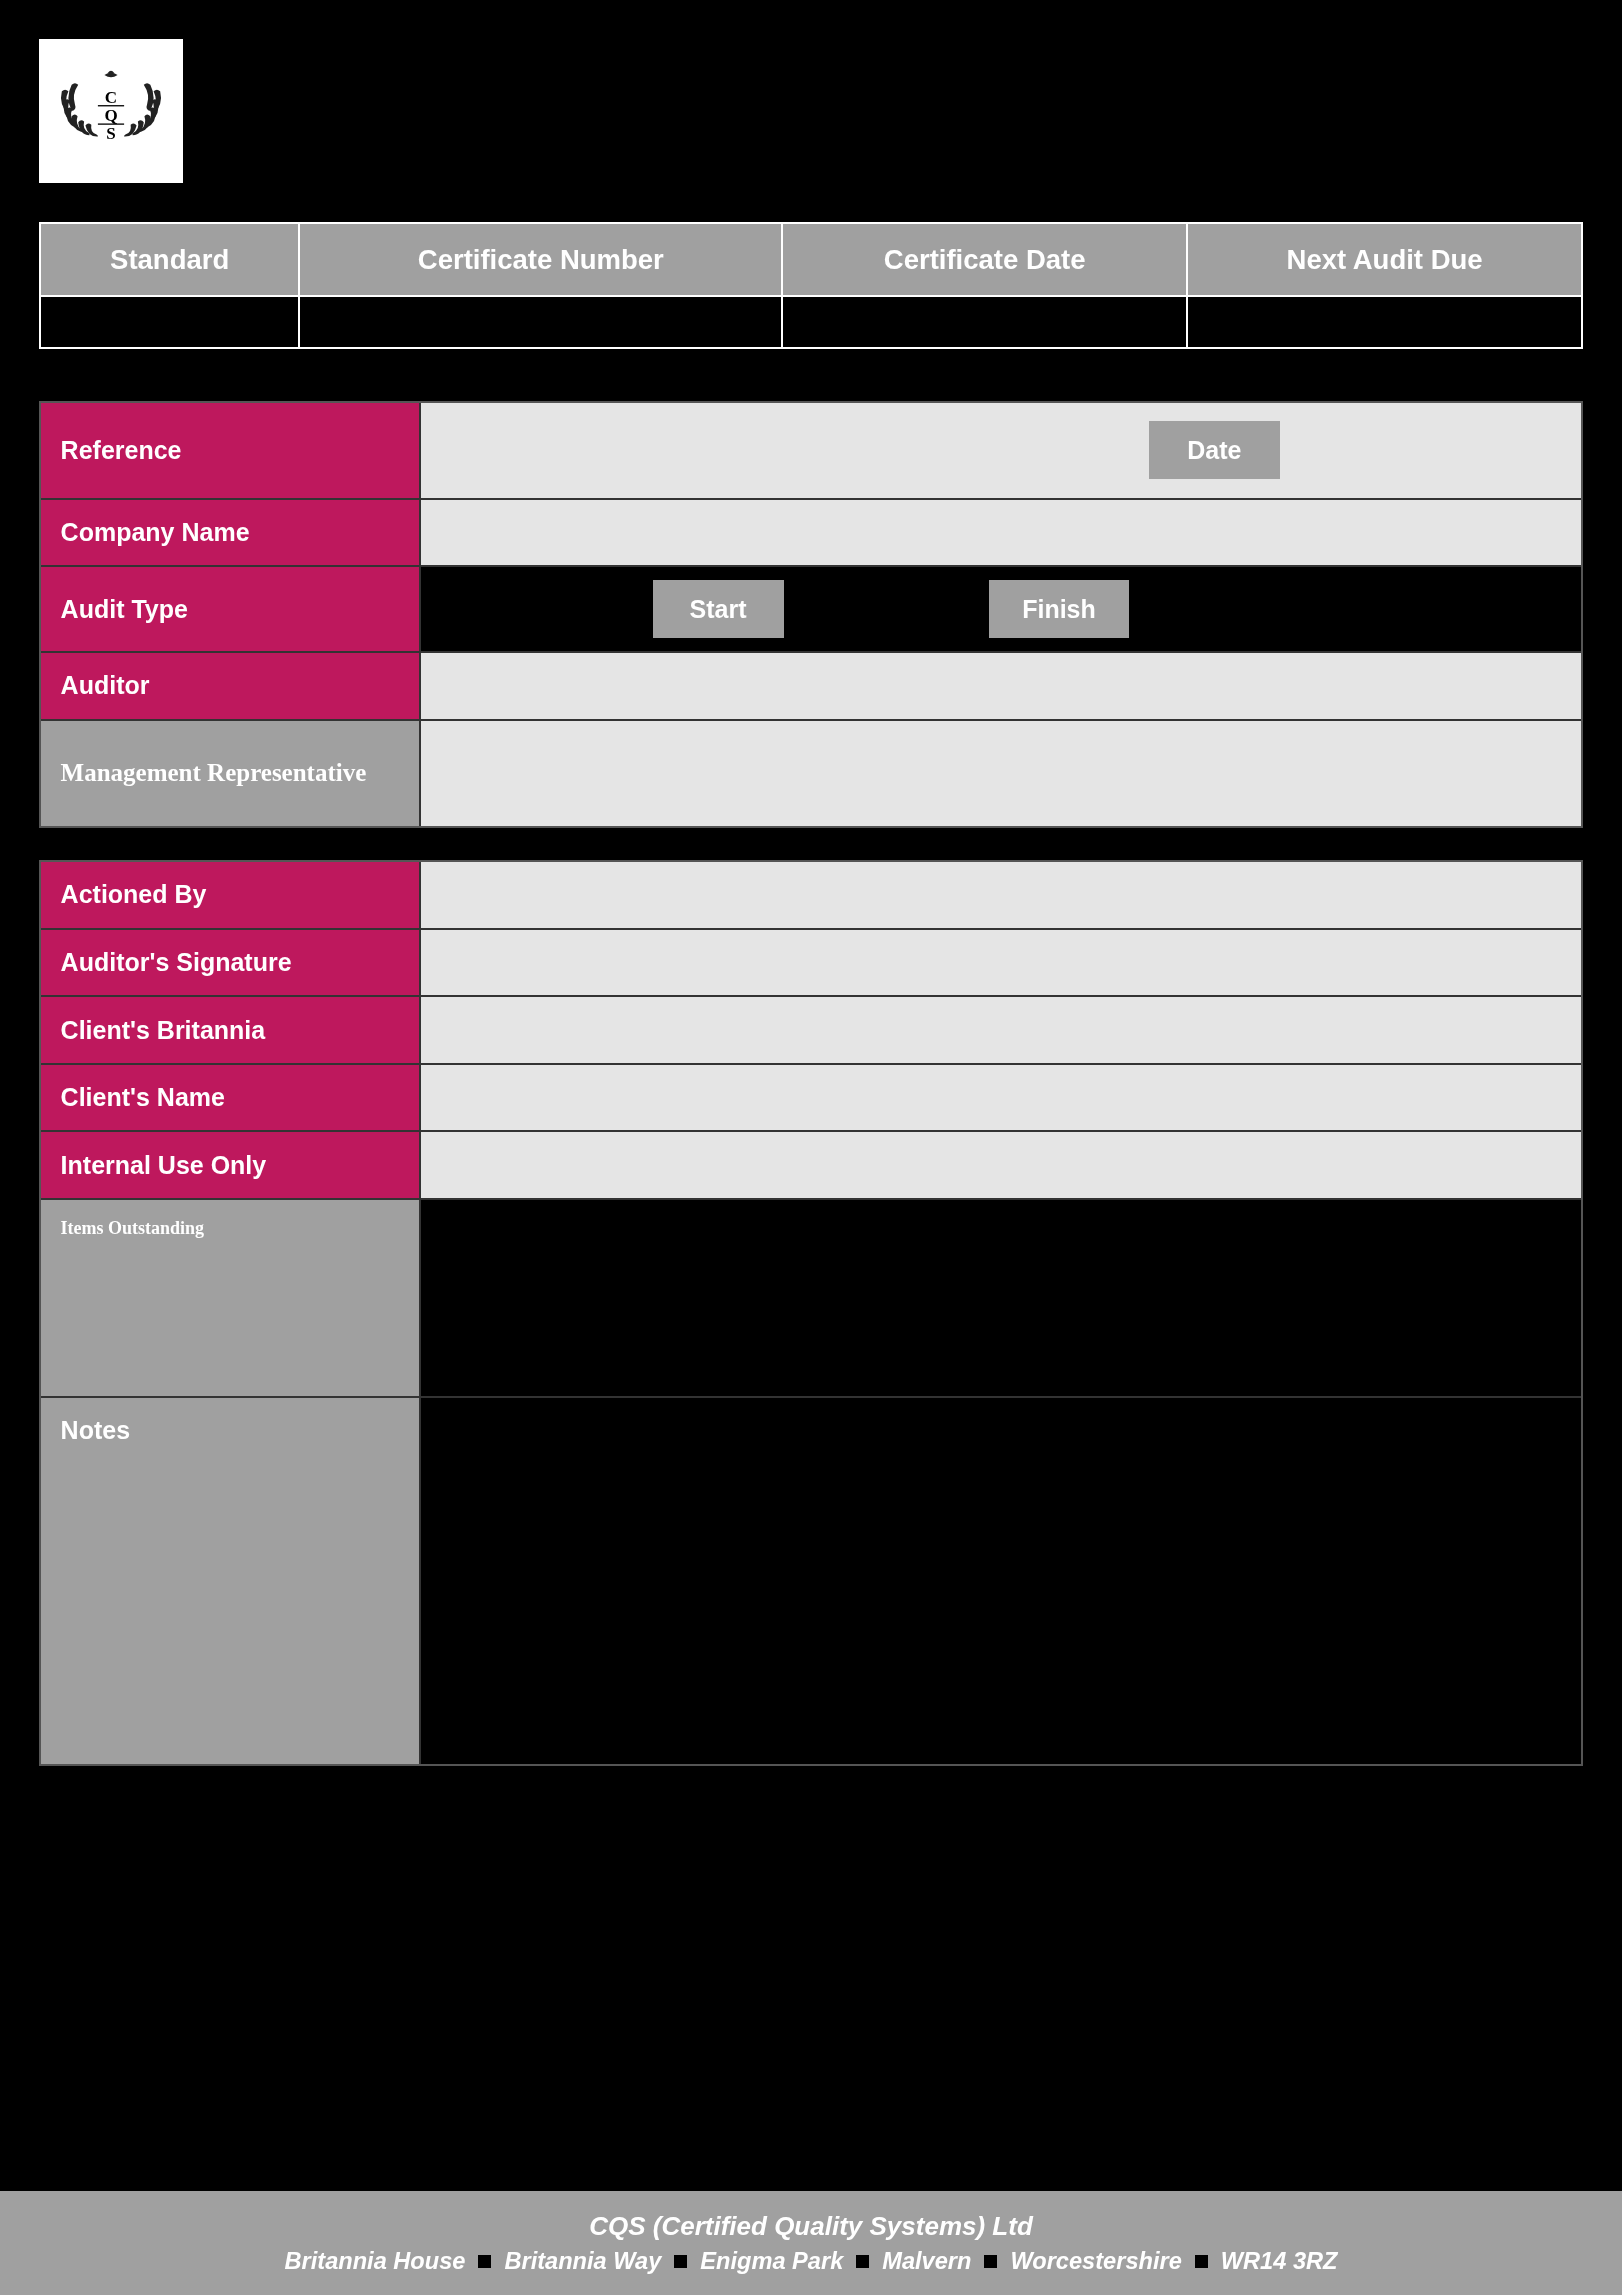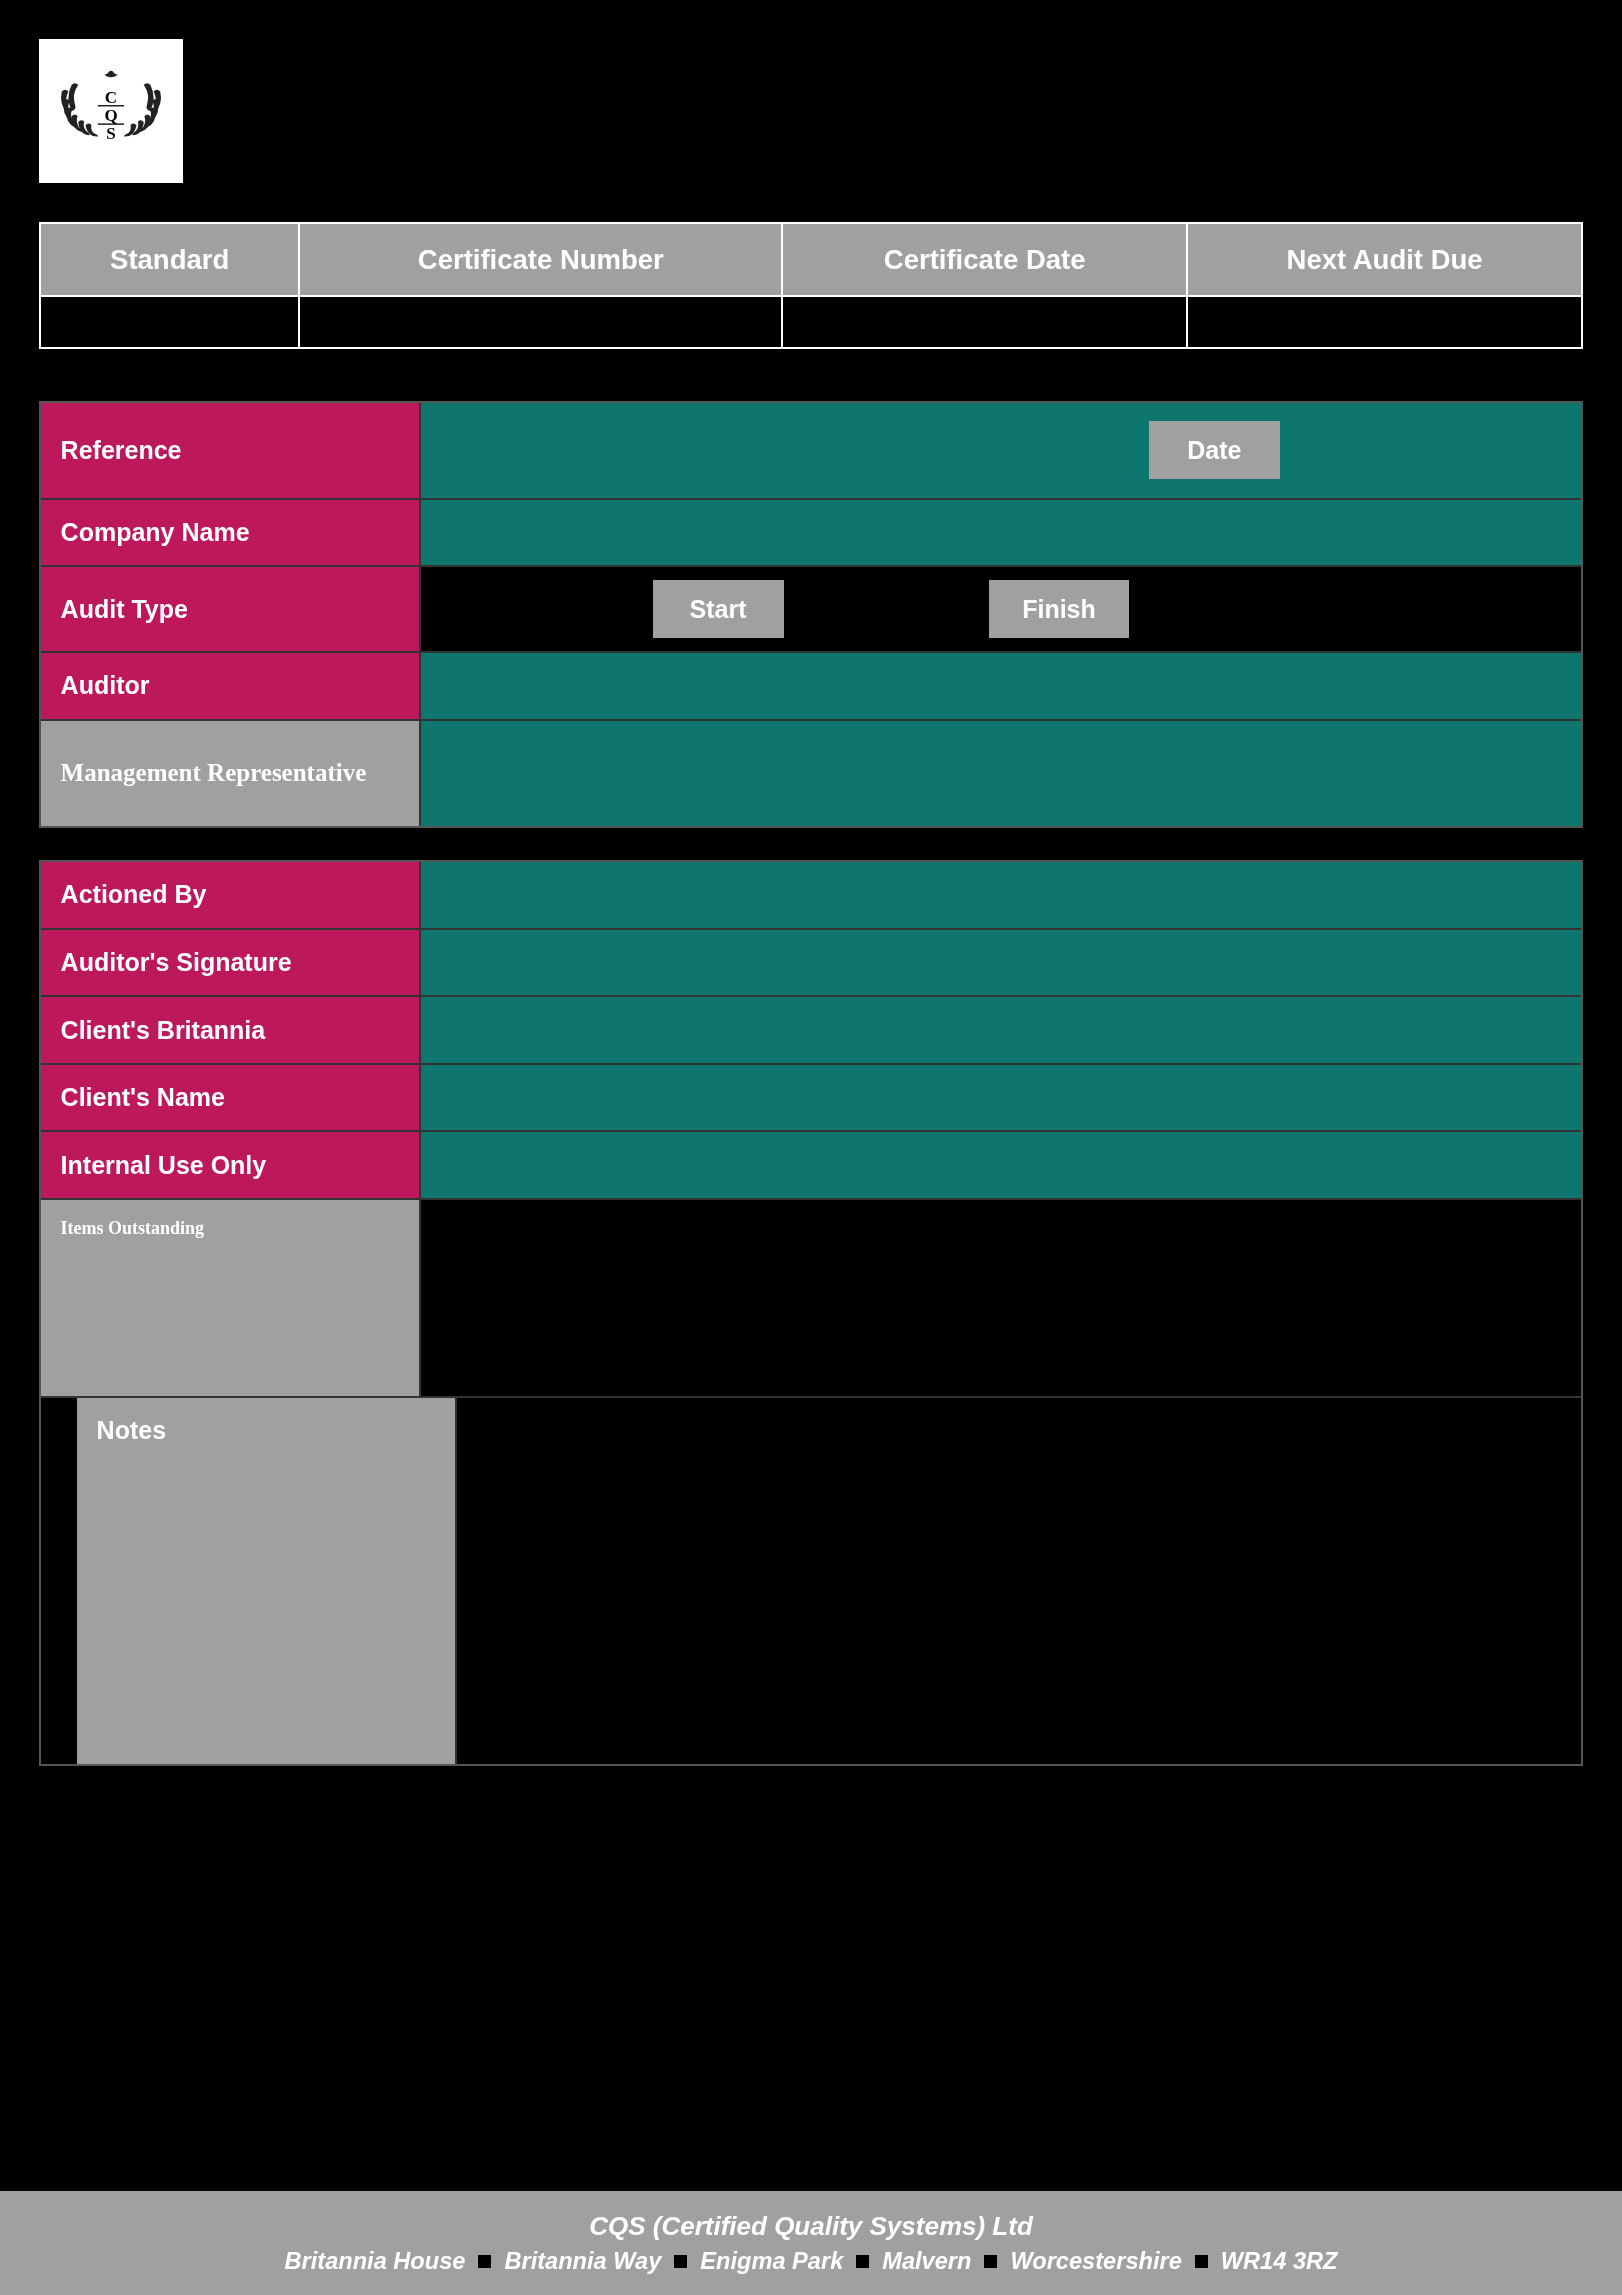--- a/index.html
+++ b/index.html
@@ -96,21 +96,21 @@
       font-weight: bold;
       padding: 18.3px 19.6px;
       min-width: 380px;
       width: 380px;
       border-right: 2px solid #333333;
       display: flex;
       align-items: center;
     }
 
     .form-value {
-      background-color: #0f766e;
+      background-color: #e5e5e5;
       color: #ffffff;
       font-size: 25px;
       padding: 18.3px 19.6px;
       flex: 1;
       display: flex;
       align-items: center;
       min-height: 59px;
     }
 
     .inline-badge {
@@ -256,21 +256,20 @@
       font-family: Liberation Serif, serif;
     }
 
     .form-section-group2 {
       border: 2px solid #555555;
       margin-bottom: 6.5px;
     }
 
     .form-section-group2 .form-group:last-child {
       border-bottom: none;
-      margin-left: 36px;
     }
   </style>
 </head>
 <body>
 
 <div class="page-container">
 
   <div class="logo-area">
     <div class="logo-box">
       <div class="logo-inner">

